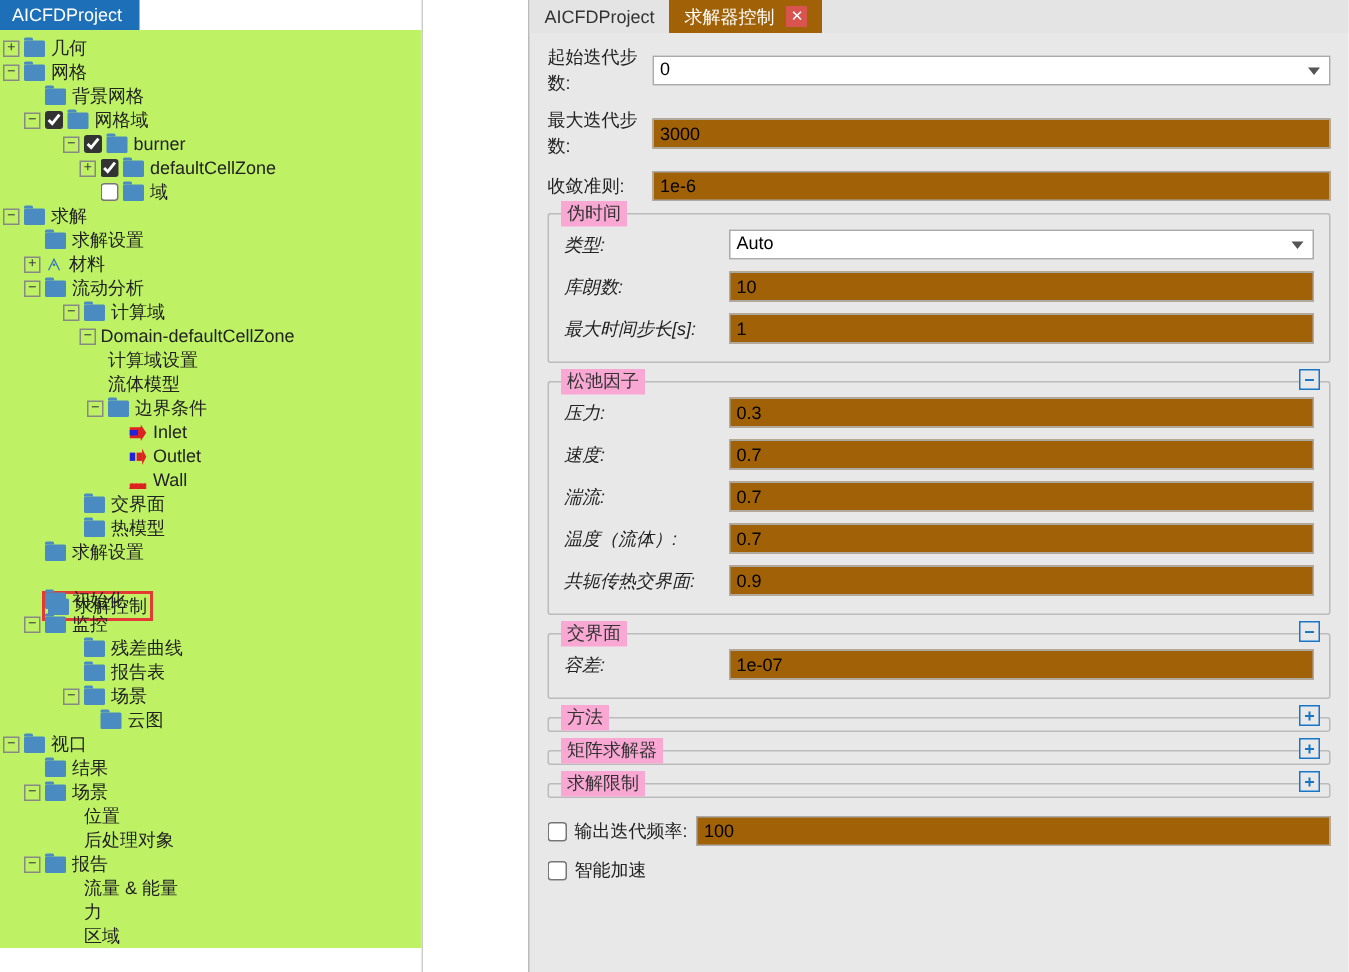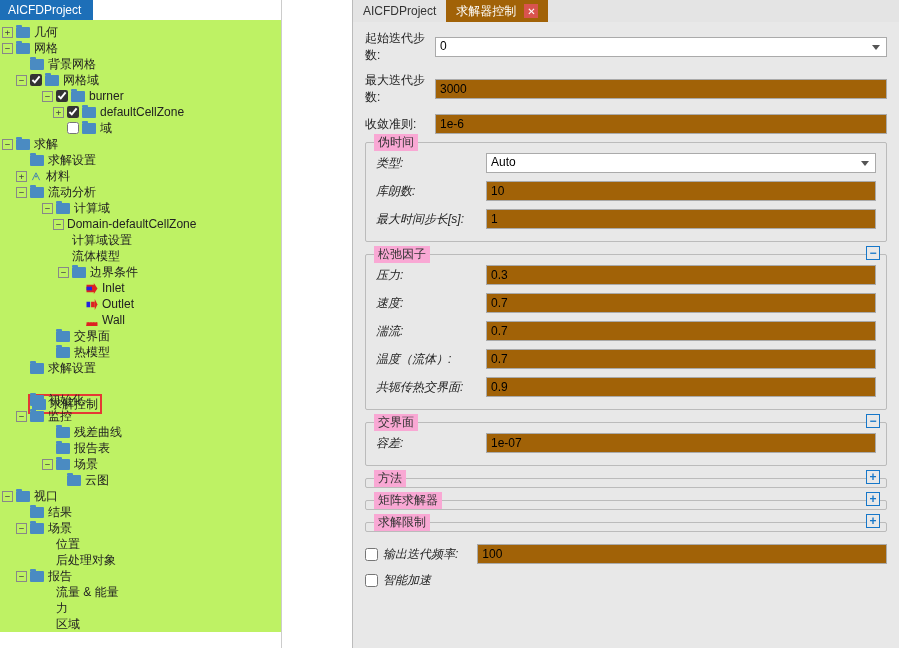--- a/index.html
+++ b/index.html
@@ -36,21 +36,21 @@
 .frow { display: flex; align-items: center; margin-bottom: 8px; }
 .flabel { width: 70px; color: #222; flex-shrink: 0; }
 .finput { flex: 1; height: 20px; border: 1px solid #aaa; padding: 1px 4px; background: #a16207; }
 .fselect { flex: 1; height: 20px; border: 1px solid #aaa; background: #fff; position: relative; padding: 1px 4px; }
 .fselect::after { content: ""; position: absolute; right: 6px; top: 7px; width: 0; height: 0; border-left: 4px solid transparent; border-right: 4px solid transparent; border-top: 5px solid #555; }
 .fieldset { border: 1px solid #bbb; border-radius: 2px; padding: 10px 10px 4px 10px; margin: 6px 0 12px 0; position: relative; }
 .fieldset .legend { position: absolute; top: -9px; left: 8px; background: #f9a8d4; padding: 0 4px; color: #333; }
 .fieldset .collapse-btn { position: absolute; top: -9px; right: 6px; width: 14px; height: 14px; background: #e8e8e8; border: 1px solid #1677c9; color: #1677c9; display: flex; align-items: center; justify-content: center; font-size: 12px; line-height: 12px; cursor: pointer; font-weight: bold; }
 .fieldset.group-inner .flabel { width: 110px; font-style: italic; }
 .fieldset.collapsed { padding: 4px 10px 4px 26px; }
-.frow.chkrow .flabel { width: auto; margin-right: 19px; font-style: italic; }
+.frow.chkrow .flabel { width: auto; margin-right: 6px; }
 .chkbox { width: 13px; height: 13px; margin-right: 5px; cursor: pointer; }
 </style>
 </head>
 <body>
 
 <div class="tree-panel">
   <div class="tree-tab">AICFDProject</div>
   <div class="tree-body">
 
     <div class="trow">

